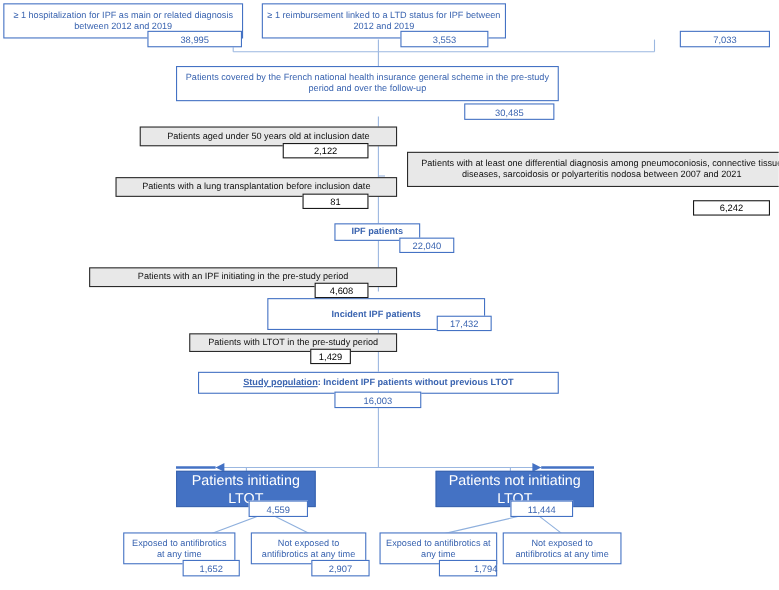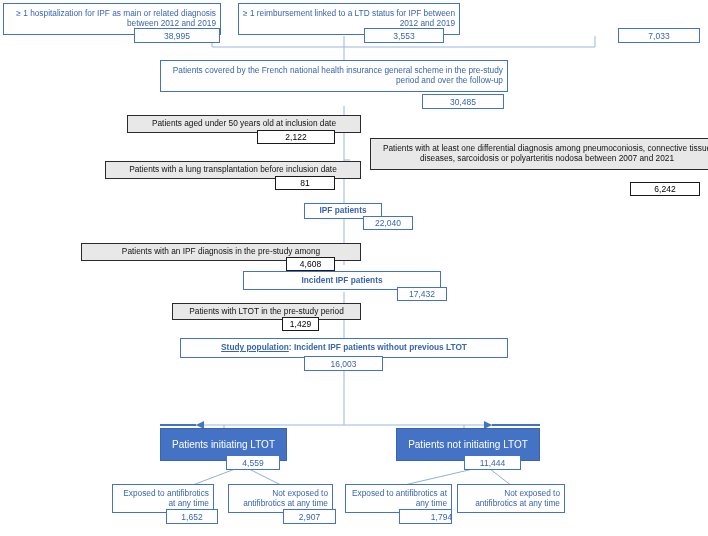--- a/index.html
+++ b/index.html
@@ -26,36 +26,35 @@
     text-align: center;
     line-height: 1.18;
     padding: 2px 4px;
   }
   
   .b-blue {
     border: 1px solid #4472C4;
     background: #ffffff;
     color: #3a64b0;
     font-size: 8.3px;
-    text-align: right;
   }
   
   .b-gray {
     border: 1px solid #2b2b2b;
     background: #e8e8e8;
     color: #111111;
     font-size: 8.3px;
     margin-left: 20px;
   }
   
   .b-fill {
     border: 1px solid #3a64b0;
     background: #4472C4;
     color: #ffffff;
-    font-size: 10px;
+    font-size: 13px;
   }
   
   .count {
     position: absolute;
     box-sizing: border-box;
     display: flex;
     align-items: center;
     justify-content: center;
     font-size: 8.5px;
     background: #ffffff;
@@ -144,24 +143,24 @@
 
   <div class="box b-gray" style="left:85px; top:161px; width:256px; height:18px;">Patients with a lung transplantation before inclusion date</div>
   <div class="count c-black" style="left:275px; top:176px; width:60px; height:14px;">81</div>
 
   <div class="box b-gray" style="left:350px; top:138px; width:354px; height:32px;">Patients with at least one differential diagnosis among pneumoconiosis, connective tissue diseases, sarcoidosis or polyarteritis nodosa between 2007 and 2021</div>
   <div class="count c-black" style="left:630px; top:182px; width:70px; height:14px;">6,242</div>
 
   <div class="box b-blue strong" style="left:304px; top:203px; width:78px; height:16px;">IPF patients</div>
   <div class="count c-blue" style="left:363px; top:216px; width:50px; height:14px;">22,040</div>
 
-  <div class="box b-gray" style="left:61px; top:243px; width:280px; height:18px;">Patients with an IPF diagnosis in the pre-study among</div>
+  <div class="box b-gray" style="left:61px; top:243px; width:280px; height:18px;">Patients with an IPF initiating in the pre-study period</div>
   <div class="count c-black" style="left:286px; top:257px; width:49px; height:14px;">4,608</div>
 
-  <div class="box b-blue strong" style="left:243px; top:271px; width:198px; height:19px;">Incident IPF patients</div>
+  <div class="box b-blue strong" style="left:243px; top:271px; width:198px; height:29px;">Incident IPF patients</div>
   <div class="count c-blue" style="left:397px; top:287px; width:50px; height:14px;">17,432</div>
 
   <div class="box b-gray" style="left:152px; top:303px; width:189px; height:17px;">Patients with LTOT in the pre-study period</div>
   <div class="count c-black" style="left:282px; top:317px; width:37px; height:14px;">1,429</div>
 
   <div class="box b-blue strong" style="left:180px; top:338px; width:328px; height:20px;">
     <span class="ul">Study population</span>
       <span> : Incident IPF patients without previous LTOT</span>
   </div>
   <div class="count c-blue" style="left:304px; top:356px; width:79px; height:15px;">16,003</div>

